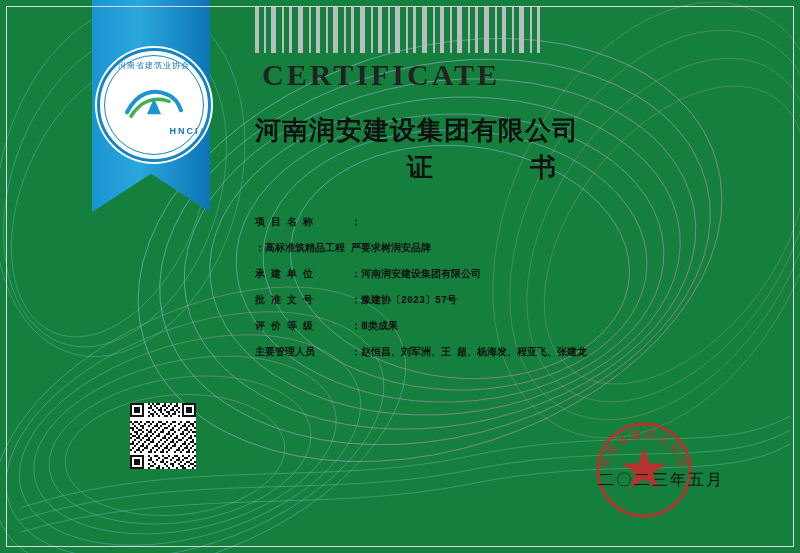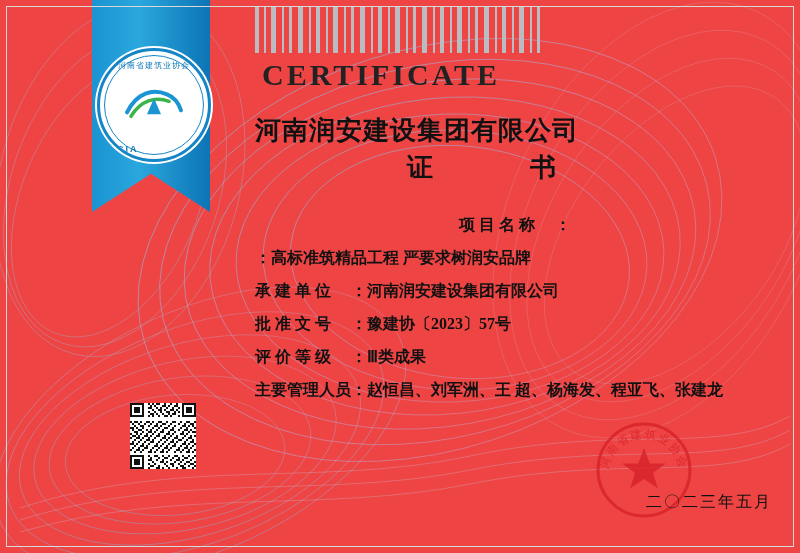--- a/index.html
+++ b/index.html
@@ -11,21 +11,21 @@
     width: 800px;
     height: 553px;
     font-family: "Liberation Sans", sans-serif;
     overflow: hidden;
   }
 
   #certificate {
     position: relative;
     width: 800px;
     height: 553px;
-    background: #ef4444;
+    background: #15803d;
     overflow: hidden;
   }
 
   
   .frame {
     position: absolute;
     left: 6px;
     top: 6px;
     right: 6px;
     bottom: 6px;
@@ -90,24 +90,24 @@
     left: 0;
     width: 100%;
     text-align: center;
     font-size: 8px;
     color: #1078b8;
     letter-spacing: 1px;
     font-family: "DejaVu Sans", sans-serif;
   }
   .emblem-bottom-text {
     position: absolute;
-    bottom: 5px;
+    bottom: 23px;
     left: 0;
     width: 100%;
-    text-align: left;
+    text-align: right;
     font-size: 9px;
     color: #1078b8;
     letter-spacing: 2px;
     font-weight: bold;
     font-family: "Liberation Sans", sans-serif;
   }
   .emblem-mark {
     position: absolute;
     left: 50%;
     top: 50%;
@@ -153,25 +153,24 @@
   .fields {
     position: absolute;
     left: 255px;
     top: 215px;
     width: 520px;
   }
   .field-row {
     display: flex;
     align-items: baseline;
     margin-bottom: 12px;
-    font-size: 16px;
+    font-size: 10px;
     color: #111;
-    font-family: Liberation Serif, serif;
+    font-family: Liberation Mono, monospace;
     font-weight: bold;
-    justify-content: center;
   }
   .field-label {
     width: 96px;
     flex: 0 0 96px;
     display: flex;
     justify-content: space-between;
     letter-spacing: 0;
   }
   .field-label.wide {
     letter-spacing: 0;
@@ -199,26 +198,25 @@
   .stamp {
     position: absolute;
     left: 592px;
     top: 418px;
     width: 104px;
     height: 104px;
   }
   .date-line {
     position: absolute;
     left: 598px;
-    top: 492px;
+    top: 470px;
     font-size: 16px;
     color: #111;
     letter-spacing: 2px;
     font-family: Liberation Serif, serif;
-    margin-left: 48px;
   }
 </style>
 </head>
 <body>
 
 <div id="certificate">
 
   <div class="bg-art">
     <svg viewBox="0 0 800 553" preserveAspectRatio="none" xmlns="http://www.w3.org/2000/svg">
       <defs>

